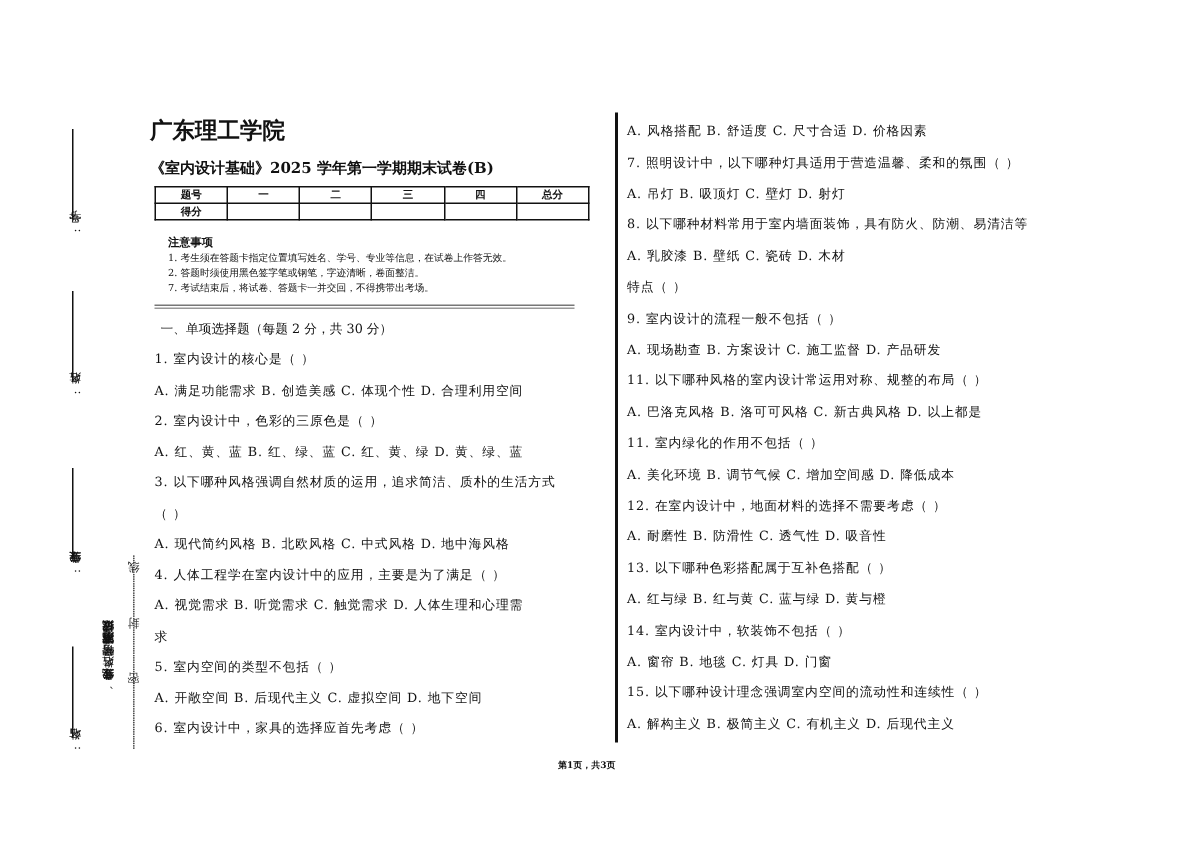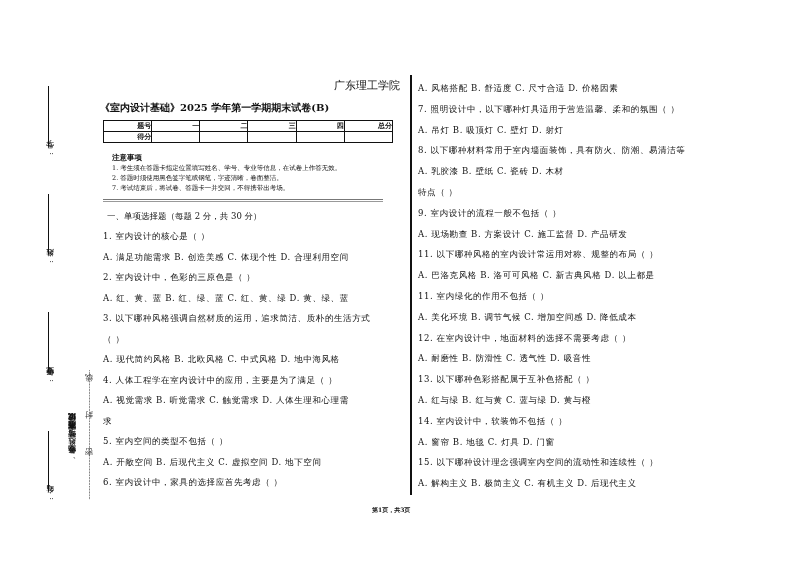--- a/index.html
+++ b/index.html
@@ -16,25 +16,25 @@
   .vcol-dots { left: 45px; }
   .field { display: inline-block; }
   .field-line { display: inline-block; width: 1px; height: 60px; border-left: 1px solid #111; margin: 4px 0; vertical-align: middle; }
   .dots { font-size: 8px; letter-spacing: -1px; color: #333; }
 
   
   .col-left { position: absolute; left: 100px; top: 78px; width: 300px; }
   .col-right { position: absolute; left: 418px; top: 78px; width: 300px; }
   .divider { position: absolute; left: 410px; top: 75px; width: 1.5px; height: 420px; background: #111; }
 
-  .school { text-align: right; font-size: 11px; font-weight: normal; margin-bottom: 8px; }
+  .school { text-align: left; font-size: 15px; font-weight: bold; margin-bottom: 8px; }
   .exam-title { text-align: left; font-size: 10px; font-weight: bold; margin-bottom: 5px; }
 
   table.score { border-collapse: collapse; width: 290px; margin-left: 3px; font-size: 7px; font-weight: bold; }
-  table.score td { border: 1px solid #111; height: 10px; text-align: right; width: 16.6%; }
+  table.score td { border: 1px solid #111; height: 10px; text-align: center; width: 16.6%; }
 
   .notice { margin-top: 10px; padding-left: 12px; font-size: 6.5px; line-height: 10px; }
   .notice-title { font-weight: bold; font-size: 7.5px; }
   .notice-rule { margin: 6px 0 0 3px; width: 280px; border-top: 1px solid #777; border-bottom: 1px solid #999; height: 3px; }
 
   .section { font-size: 8.5px; margin: 8px 0 0 7px; line-height: 12px; }
   .line { font-size: 8.5px; line-height: 20.5px; white-space: nowrap; letter-spacing: 0.6px; }
   .col-left .line { margin-left: 3px; }
   .col-right .line { line-height: 20.8px; }
 

